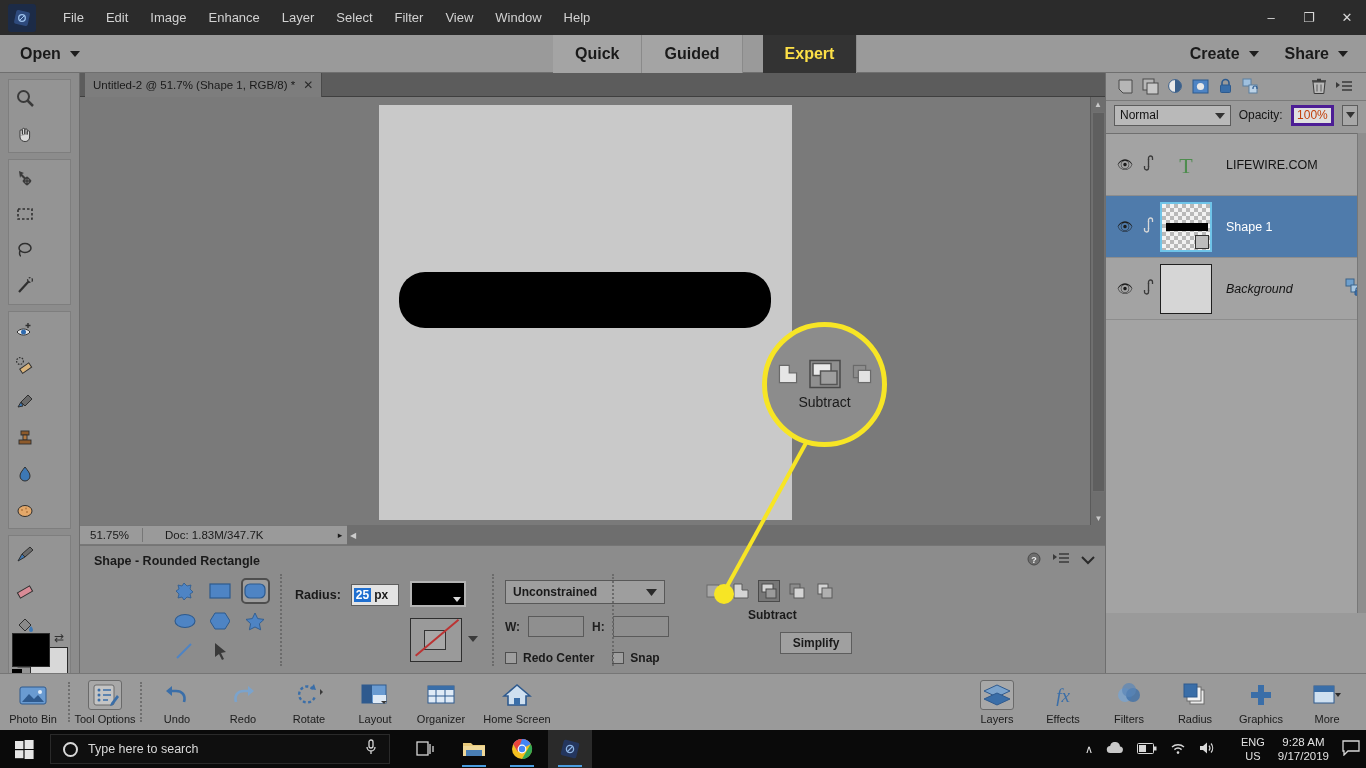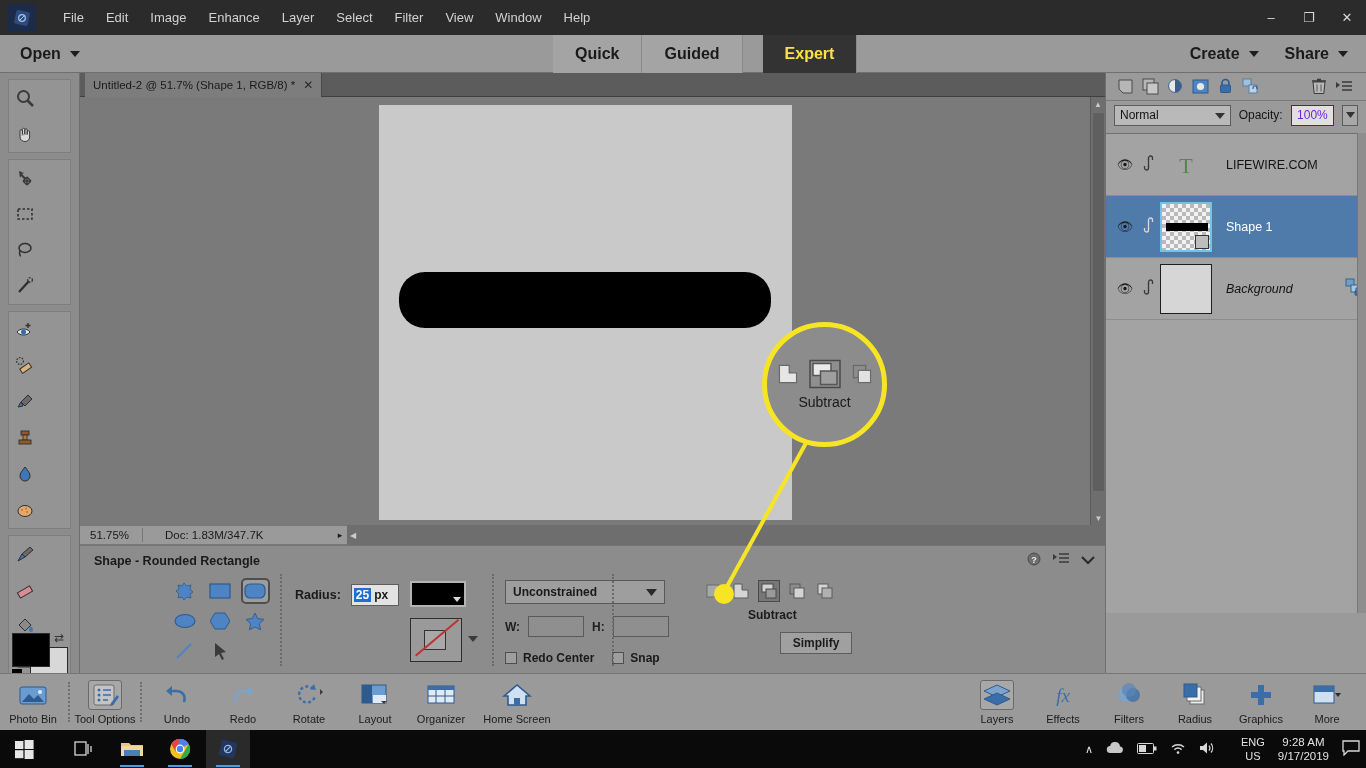--- a/index.html
+++ b/index.html
@@ -181,21 +181,21 @@
     border-bottom:1px solid #7a7a7a;
   }
   .lp-ic { width:18px; height:18px; display:flex; align-items:center; justify-content:center; }
   .lp-blend { height:28px; display:flex; align-items:center; gap:8px; padding:0 8px; }
   .blend-sel {
     width:118px; height:21px; background:#b9b9b9; border:1px solid #5c5c5c;
     display:flex; align-items:center; justify-content:space-between; padding:0 5px;
     font-size:12px; color:#111;
   }
   .op-label { font-size:12px; color:#151515; }
-  .op-box { width:44px; height:21px; background:#e0e0e0; border:1px solid #4c1d95; display:flex; align-items:center; justify-content:center; font-size:12px; color:#6d28d9; }
+  .op-box { width:44px; height:21px; background:#e0e0e0; border:3px solid #4c1d95; display:flex; align-items:center; justify-content:center; font-size:12px; color:#c2410c; }
   .op-caret { width:16px; height:21px; background:#a8a8a8; border:1px solid #5c5c5c; display:flex; align-items:center; justify-content:center; }
   .lp-list { position:absolute; left:0; top:60px; width:261px; height:480px; background:#a3a3a3; border-top:1px solid #6f6f6f; }
   .layer {
     height:62px; display:flex; align-items:center; gap:0;
     border-bottom:1px solid #8d8d8d; padding-left:8px;
   }
   .layer.sel { background:#4f7bab; }
   .eye { width:22px; text-align:center; font-size:13px; color:#1c1c1c; }
   .link { width:24px; text-align:center; font-size:12px; color:#2a2a2a; }
   .thumb { width:52px; height:50px; border:1px solid #1f1f1f; background:#d6d6d6; position:relative; overflow:hidden; }
@@ -937,20 +937,30 @@
 
   <div class="wintask">
     <div class="start">
       <svg width="19" height="19" viewBox="0 0 19 19">
           <rect x="0" y="1" width="8.4" height="8" fill="#e6e6e6"></rect>
           <rect x="9.6" y="0" width="9" height="9" fill="#e6e6e6"></rect>
           <rect x="0" y="10.2" width="8.4" height="8" fill="#e6e6e6"></rect>
           <rect x="9.6" y="10" width="9" height="9" fill="#e6e6e6"></rect>
         </svg>
     </div>
+    <div class="searchbox">
+      <span class="circ"></span>
+      <span style="flex:1;">Type here to search</span>
+      <span>
+        <svg width="12" height="17" viewBox="0 0 12 17">
+            <rect x="4" y="1" width="4" height="8" rx="2" fill="none" stroke="#d8d8d8" stroke-width="1.3"></rect>
+            <path d="M2 8a4 4 0 008 0M6 12v3" fill="none" stroke="#d8d8d8" stroke-width="1.3"></path>
+          </svg>
+      </span>
+    </div>
     <div class="tb-apps">
       <span class="tb-app">
         <svg width="20" height="18" viewBox="0 0 20 18">
             <rect x="1" y="2" width="11" height="13" fill="none" stroke="#d8d8d8" stroke-width="1.3"></rect>
             <path d="M14 4v10M17 6v6" stroke="#d8d8d8" stroke-width="1.3"></path>
           </svg>
       </span>
       <span class="tb-app run">
         <svg width="24" height="20" viewBox="0 0 24 20">
             <path d="M1 4h8l2 2h12v11H1z" fill="#e8c97a"></path>

